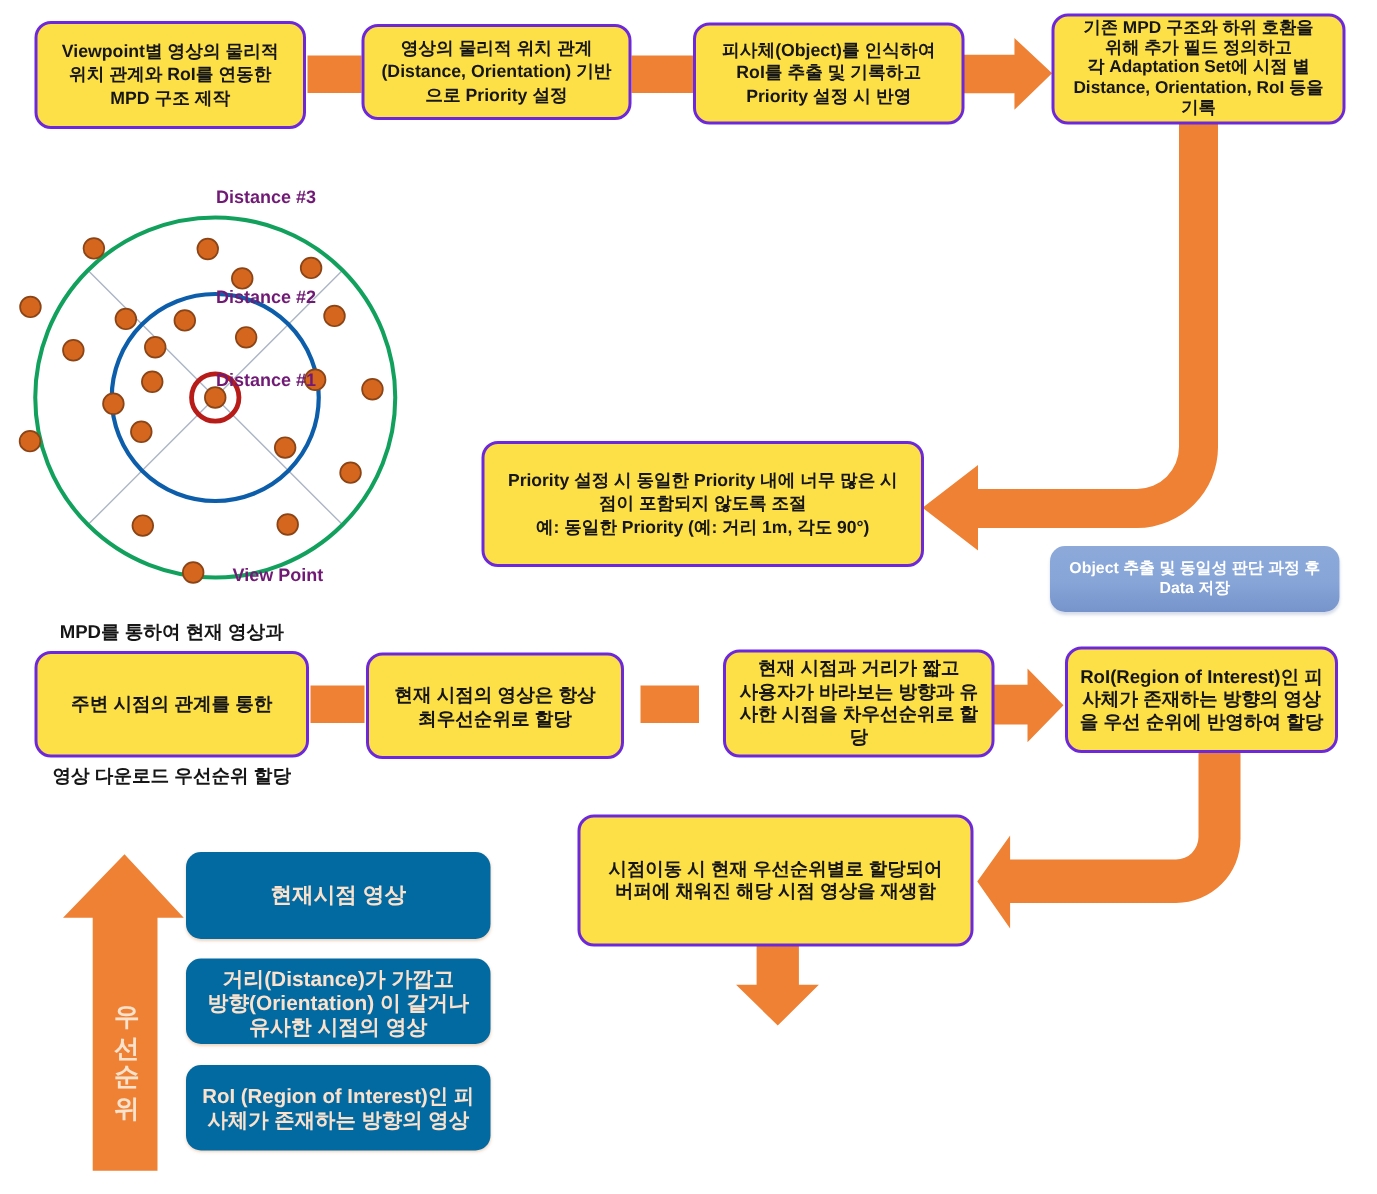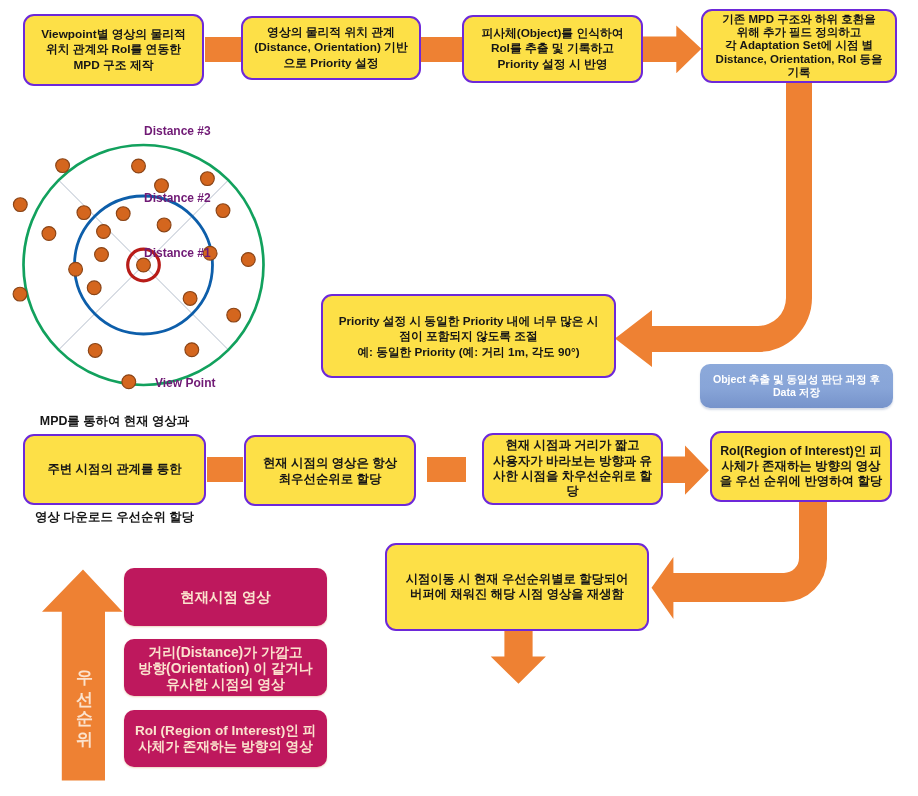--- a/index.html
+++ b/index.html
@@ -21,21 +21,21 @@
     color:#161616;
     font-weight:bold;
     padding:1px 16px;
     z-index:5;
   }
   .wbox .ln{display:block;white-space:nowrap;}
 
   
   .obox{
     position:absolute;box-sizing:border-box;
-    background:#be185d;
+    background:#0369a1;
     border-radius:10px;
     box-shadow:0 1px 2px rgba(200,130,70,0.35);
     display:flex;flex-direction:column;align-items:center;justify-content:center;
     text-align:center;
     color:#fbe2cd;
     font-weight:bold;
     z-index:6;
   }
   .obox .ln{display:block;white-space:nowrap;}
 

